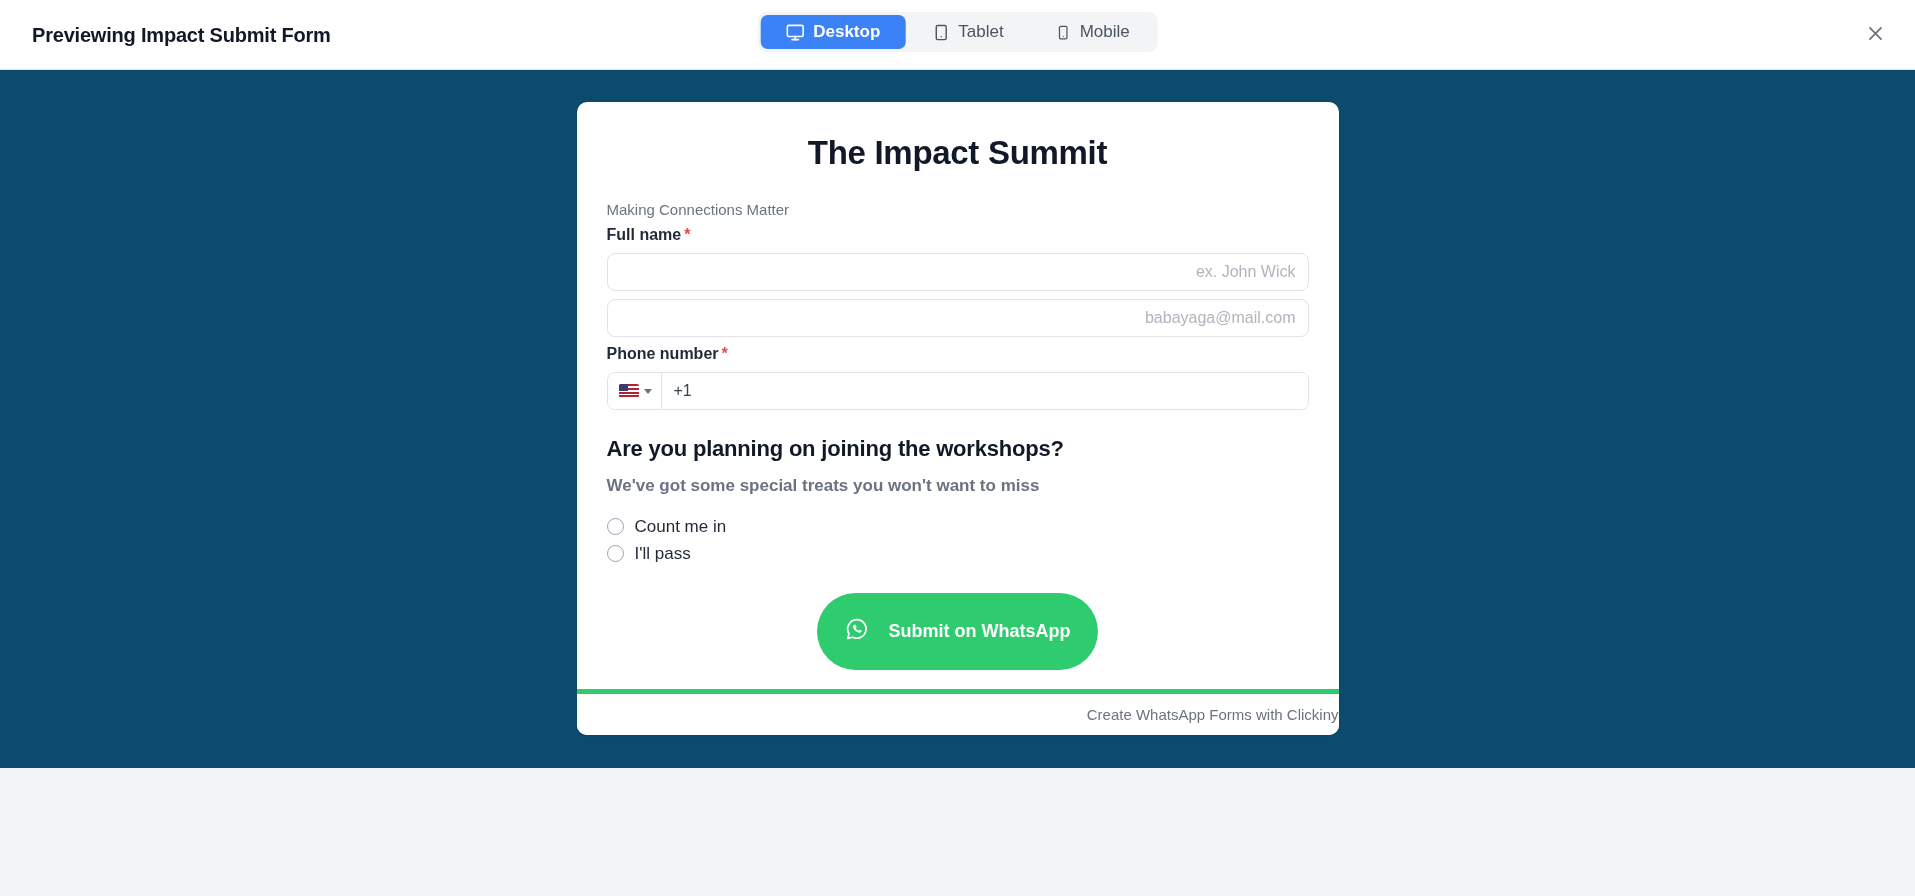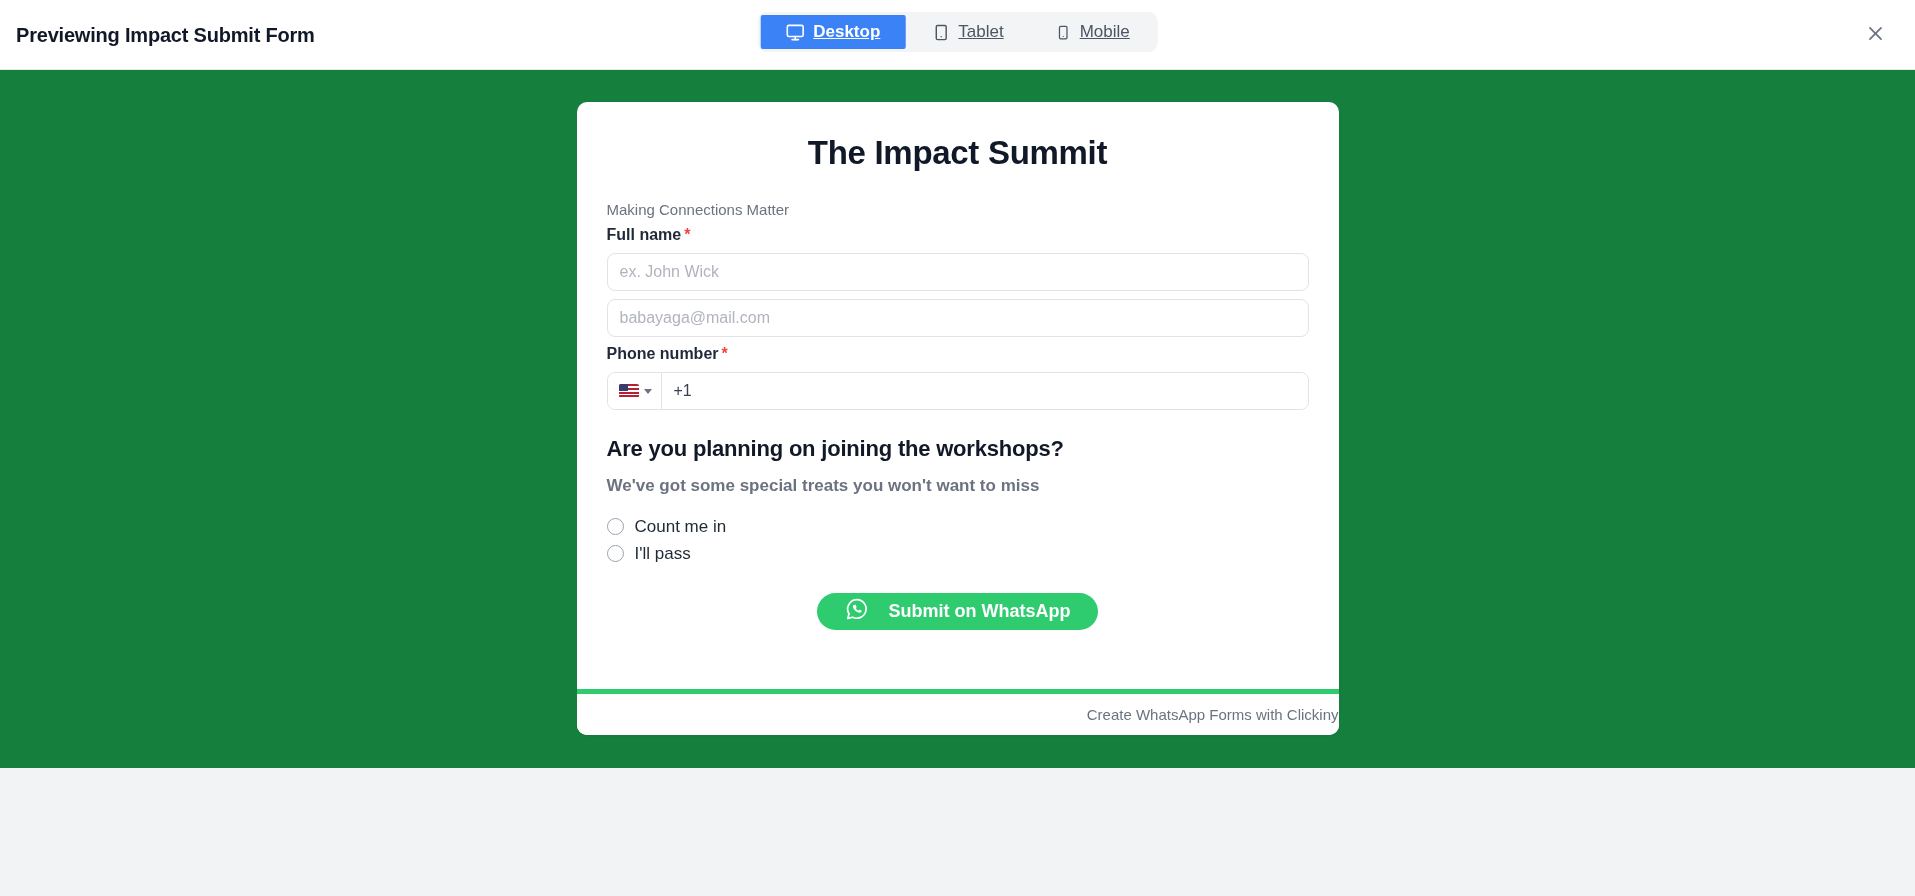--- a/index.html
+++ b/index.html
@@ -14,21 +14,21 @@
   .topbar {
     position: relative;
     height: 70px;
     background: #ffffff;
     border-bottom: 1px solid #e5e7eb;
     display: flex;
     align-items: center;
   }
   .topbar-title {
     position: absolute;
-    left: 16px;
+    left: 32px;
     top: 50%;
     transform: translateY(-50%);
     font-size: 20px;
     font-weight: bold;
     color: #111827;
     letter-spacing: -0.2px;
   }
   .device-switch {
     position: absolute;
     left: 50%;
@@ -39,29 +39,28 @@
     background: #f3f4f6;
     border-radius: 9px;
     padding: 3px;
     gap: 2px;
   }
   .device-btn {
     display: flex;
     align-items: center;
     gap: 9px;
     padding: 7px 25px;
-    border-radius: 2px;
+    border-radius: 7px;
     font-size: 17px;
     color: #4b5563;
     background: transparent;
     border: none;
     cursor: pointer;
     font-family: "Liberation Sans", sans-serif;
     white-space: nowrap;
-    text-decoration: underline;
   }
   .device-btn.active {
     background: #3b82f6;
     color: #ffffff;
     font-weight: bold;
   }
   .device-btn .dicon { display: flex; align-items: center; }
   .close-btn {
     position: absolute;
     right: 24px;
@@ -72,21 +71,21 @@
     cursor: pointer;
     background: none; border: none;
   }
 
   
   .stage {
     height: 698px;
     display: flex;
     justify-content: center;
     padding-top: 32px;
-    background: #15803d;
+    background: #0c4a6e;
   }
   .form-card {
     width: 762px;
     height: 633px;
     background: #ffffff;
     border-radius: 10px;
     box-shadow: 0 1px 3px rgba(0,0,0,0.07);
     display: flex;
     flex-direction: column;
     overflow: hidden;
@@ -122,20 +121,21 @@
     width: 100%;
     height: 38px;
     border: 1px solid #e2e2e8;
     border-radius: 8px;
     padding: 0 12px;
     font-size: 16px;
     color: #374151;
     font-family: "Liberation Sans", sans-serif;
     background: #fff;
     outline: none;
+    text-align: right;
   }
   .text-input::placeholder { color: #b0b4bd; }
 
   .phone-row {
     display: flex;
     align-items: stretch;
     width: 100%;
     height: 38px;
     border: 1px solid #e2e2e8;
     border-radius: 8px;
@@ -222,21 +222,21 @@
     justify-content: center;
     margin-top: 26px;
   }
   .whatsapp-btn {
     display: flex;
     align-items: center;
     gap: 20px;
     background: #2fcc6f;
     border: none;
     border-radius: 999px;
-    padding: 4px 28px;
+    padding: 24px 28px;
     color: #ffffff;
     font-size: 18px;
     font-weight: bold;
     cursor: pointer;
     font-family: "Liberation Sans", sans-serif;
   }
 
   .card-footer-bar { height: 5px; background: #2fcc6f; }
   .card-footer {
     height: 41px;

